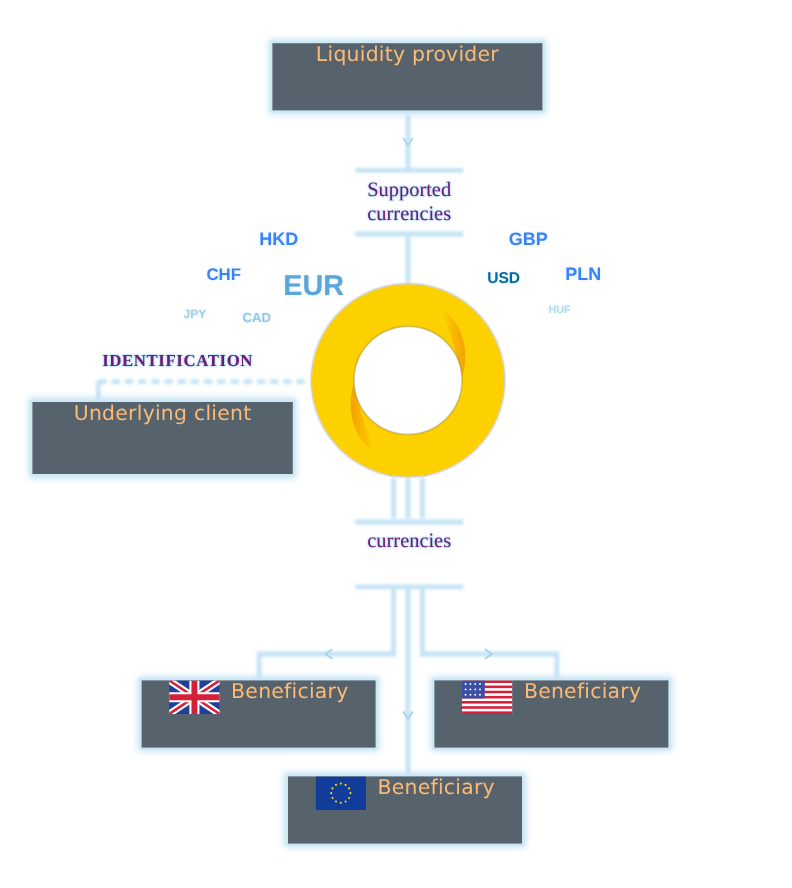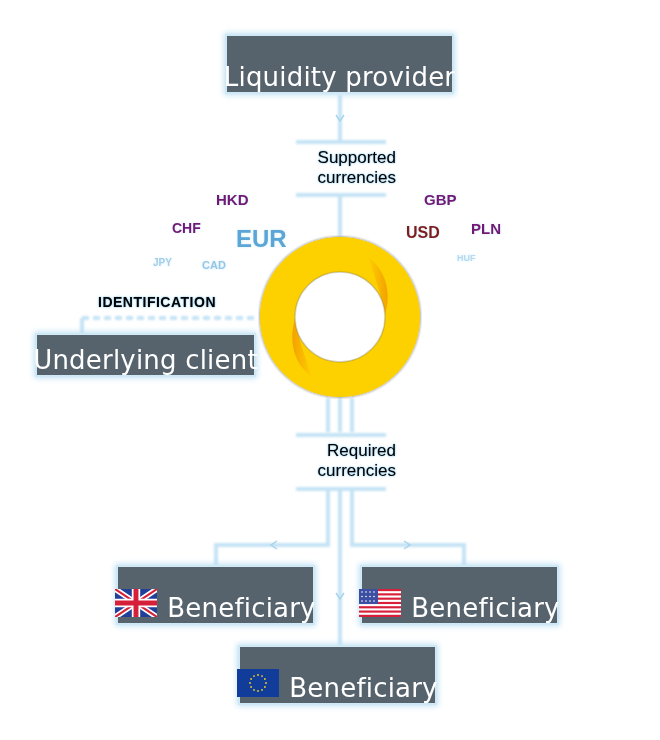--- a/index.html
+++ b/index.html
@@ -1,33 +1,33 @@
 <!DOCTYPE html>
 <html><head>
 <meta charset="utf-8">
 <style>
   html, body { margin:0; padding:0; background:#ffffff; }
   body { width:660px; height:740px; position:relative; overflow:hidden; font-family:"Liberation Sans", sans-serif; }
   .canvas { position:absolute; left:0; top:0; width:660px; height:740px; }
   svg.lines { position:absolute; left:0; top:0; width:660px; height:740px; }
   .box {
-    position:absolute; background:#56636d; color:#ffffff;
+    position:absolute; background:#56636d; color:#fdba74;
     box-shadow: 0 0 0 2px #cfe8f6, 0 0 6px 3px #bfe0f4;
-    display:flex; align-items:flex-end; justify-content:center;
+    display:flex; align-items:flex-start; justify-content:center;
     font-family:"DejaVu Sans", sans-serif;
-    font-size:26px; letter-spacing:0.2px; white-space:nowrap;
+    font-size:17px; letter-spacing:0.2px; white-space:nowrap;
   }
   .box .label { display:inline-block; }
   .flag { display:inline-block; margin-right:10px; }
   .outline-text {
-    position:absolute; color:#000000; font-family:Liberation Sans, sans-serif;
+    position:absolute; color:#701a75; font-family:Liberation Serif, serif;
     text-shadow: 0 0 1px #8ec6e6, 0 0 2px #a9d6ef, 0 0 3px #c7e5f6;
-    text-align:right; line-height:20px;
+    text-align:center; line-height:20px;
   }
-  .cur { position:absolute; color:#701a75; font-weight:bold; font-family:"Liberation Sans", sans-serif; text-shadow:0 0 3px #d3ebf8; }
+  .cur { position:absolute; color:#3b82f6; font-weight:bold; font-family:"Liberation Sans", sans-serif; text-shadow:0 0 3px #d3ebf8; }
   .ring-wrap { position:absolute; left:258px; top:235px; width:164px; height:164px; }
 </style>
 </head>
 <body>
 
 <div class="canvas">
 
   <svg class="lines" viewBox="0 0 660 740">
     <defs>
       <filter id="glow" x="-20%" y="-20%" width="140%" height="140%">
@@ -70,27 +70,27 @@
     <div>Supported</div>
     <div>currencies</div>
   </div>
 
   <div class="cur" style="left:216px; top:191px; font-size:15px;">HKD</div>
   <div class="cur" style="left:172px; top:220px; font-size:14px;">CHF</div>
   <div class="cur" style="left:236px; top:225px; font-size:24px; color:#5ba6d6;">EUR</div>
   <div class="cur" style="left:153px; top:257px; font-size:10px; color:#a3cfe9;">JPY</div>
   <div class="cur" style="left:202px; top:259px; font-size:11px; color:#94c7e6;">CAD</div>
   <div class="cur" style="left:424px; top:191px; font-size:15px;">GBP</div>
-  <div class="cur" style="left:406px; top:224px; font-size:16px; color:#7f1d1d;">USD</div>
+  <div class="cur" style="left:406px; top:224px; font-size:13px; color:#0369a1;">USD</div>
   <div class="cur" style="left:471px; top:220px; font-size:15px;">PLN</div>
   <div class="cur" style="left:457px; top:253px; font-size:9px; color:#b5daef;">HUF</div>
 
   <div class="outline-text" style="left:80px; top:292px; width:136px; font-size:14px; font-weight:bold; letter-spacing:0.5px;">IDENTIFICATION</div>
 
-  <div class="box" style="left:37px; top:335px; width:217px; height:40px;">
+  <div class="box" style="left:27px; top:335px; width:217px; height:60px;">
     <span class="label">Underlying client</span>
   </div>
 
   <div class="ring-wrap">
     <svg width="164" height="164" viewBox="0 0 164 164">
       <defs>
         <linearGradient id="shadeA" x1="0" y1="0" x2="1" y2="0">
           <stop offset="0" stop-color="#fdd000"></stop>
           <stop offset="1" stop-color="#f39c00"></stop>
         </linearGradient>
@@ -113,21 +113,20 @@
       <g filter="url(#rs)">
         <path fill-rule="evenodd" fill="#fdd000" d="M82,2 A80,80 0 1,1 81.99,2 Z M82,37 A45,45 0 1,0 82.01,37 Z"></path>
       </g>
       <path d="M110,22 C132,38 132,64 127,80 C124,62 118,45 110,22 Z" fill="url(#shadeA)" opacity="0.9"></path>
       <path d="M54,142 C32,126 32,100 37,84 C40,102 46,119 54,142 Z" fill="url(#shadeB)" opacity="0.9"></path>
       <circle cx="82" cy="82" r="45" fill="#ffffff" stroke="#8a7a3a" stroke-opacity="0.35" stroke-width="1.5"></circle>
     </svg>
   </div>
 
   <div class="outline-text" style="left:286px; top:441px; width:110px; font-size:17px;">
-    <div>Required</div>
     <div>currencies</div>
   </div>
 
   <div class="box" style="left:118px; top:567px; width:195px; height:56px;">
     <span class="flag">
       <svg width="42" height="28" viewBox="0 0 60 40">
         <rect width="60" height="40" fill="#1f3f99"></rect>
         <path d="M0,0 L60,40 M60,0 L0,40" stroke="#ffffff" stroke-width="8"></path>
         <path d="M0,0 L60,40 M60,0 L0,40" stroke="#d6203a" stroke-width="3"></path>
         <path d="M30,0 V40 M0,20 H60" stroke="#ffffff" stroke-width="12"></path>

